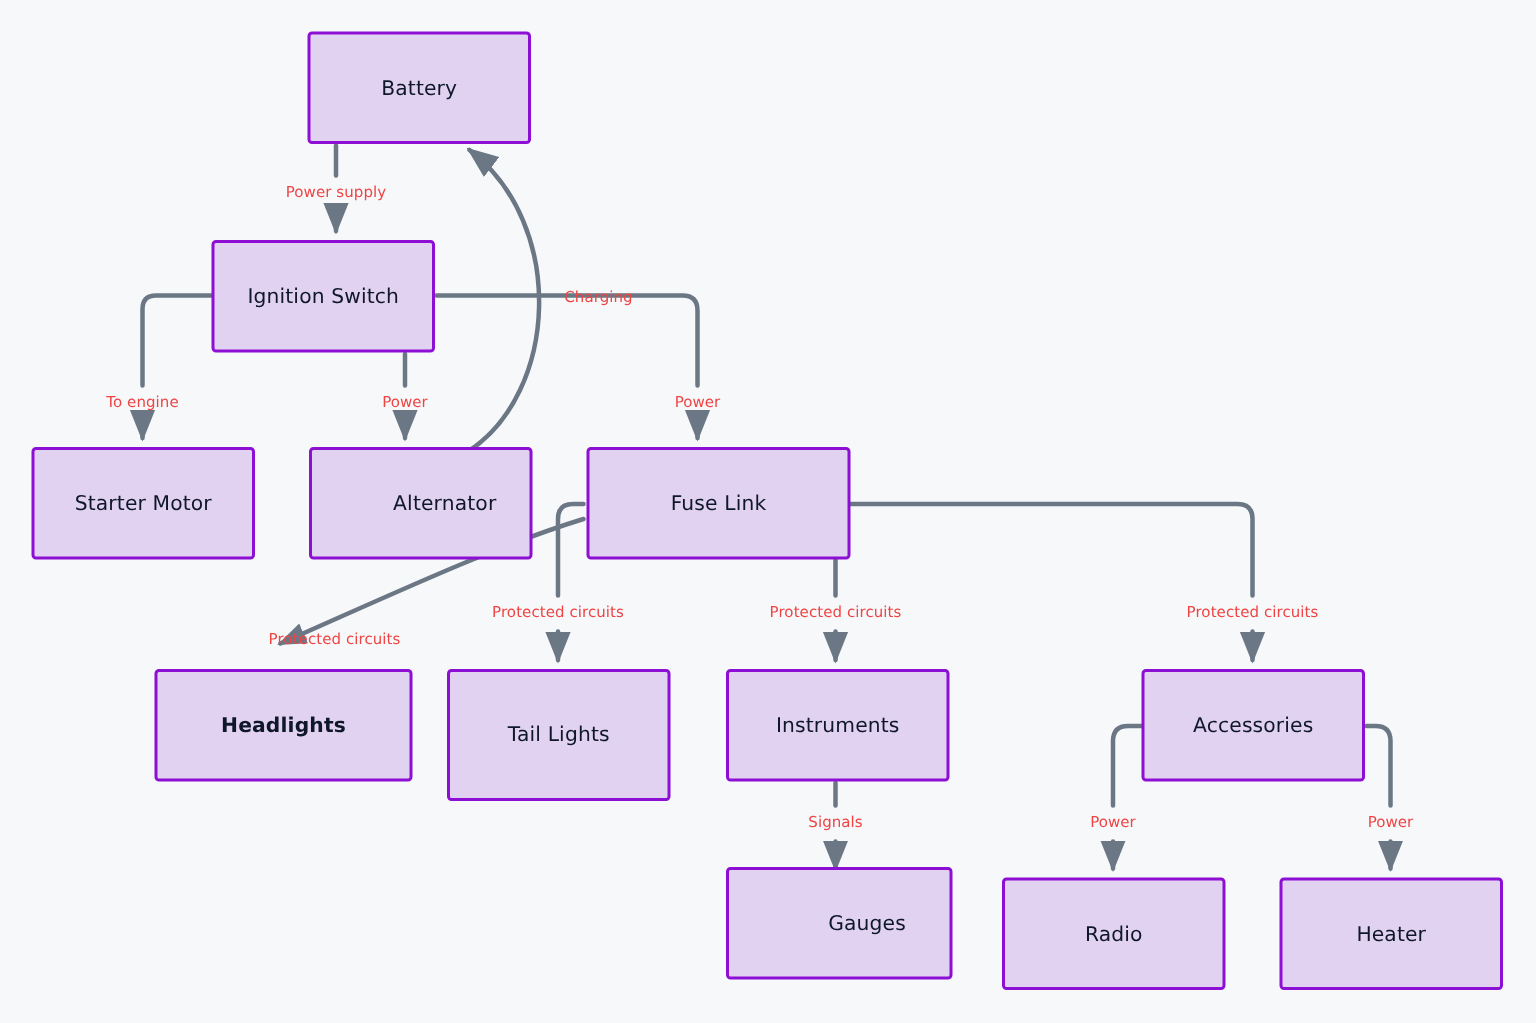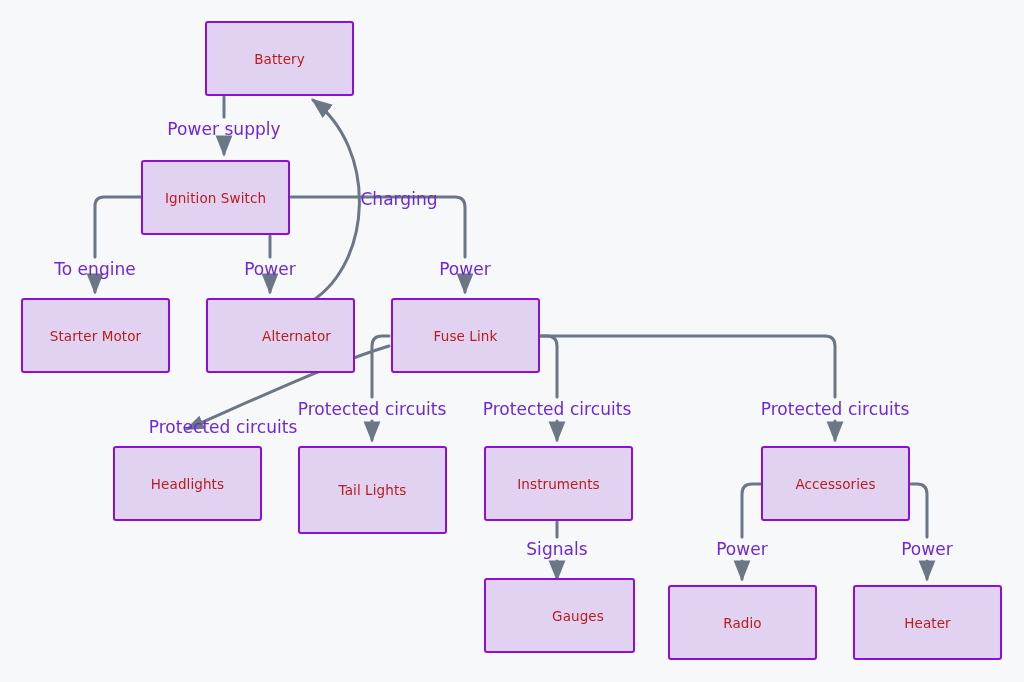--- a/index.html
+++ b/index.html
@@ -28,32 +28,32 @@
   }
   .node {
     position: absolute;
     box-sizing: border-box;
     background: #e2d2f2;
     border: 2px solid #8d0fd4;
     border-radius: 3px;
     display: flex;
     align-items: center;
     justify-content: center;
-    color: #b91c1c;
+    color: #0f172a;
     font-size: 13.5px;
     letter-spacing: 0.1px;
   }
   .node-label {
     pointer-events: none;
     white-space: nowrap;
   }
   .edge-label {
     position: absolute;
-    color: #6d28d9;
-    font-size: 17px;
+    color: #ef4444;
+    font-size: 10px;
     white-space: nowrap;
     transform: translate(-50%, -50%);
     letter-spacing: 0.05px;
   }
 </style>
 </head>
 <body>
 
 <div id="diagram-root">
 
@@ -109,24 +109,24 @@
   </div>
   <div class="node" style="left:141px;top:160px;width:149px;height:75px;">
     <span class="node-label">Ignition Switch</span>
   </div>
   <div class="node" style="left:21px;top:298px;width:149px;height:75px;">
     <span class="node-label">Starter Motor</span>
   </div>
   <div class="node" style="left:206px;top:298px;width:149px;height:75px;padding-left:32px;">
     <span class="node-label">Alternator</span>
   </div>
-  <div class="node" style="left:391px;top:298px;width:149px;height:75px;">
+  <div class="node" style="left:391px;top:298px;width:176px;height:75px;">
     <span class="node-label">Fuse Link</span>
   </div>
-  <div class="node" style="left:113px;top:446px;width:149px;height:75px;">
+  <div class="node" style="left:103px;top:446px;width:172px;height:75px;font-weight:bold;">
     <span class="node-label">Headlights</span>
   </div>
   <div class="node" style="left:298px;top:446px;width:149px;height:88px;">
     <span class="node-label">Tail Lights</span>
   </div>
   <div class="node" style="left:484px;top:446px;width:149px;height:75px;">
     <span class="node-label">Instruments</span>
   </div>
   <div class="node" style="left:761px;top:446px;width:149px;height:75px;">
     <span class="node-label">Accessories</span>

